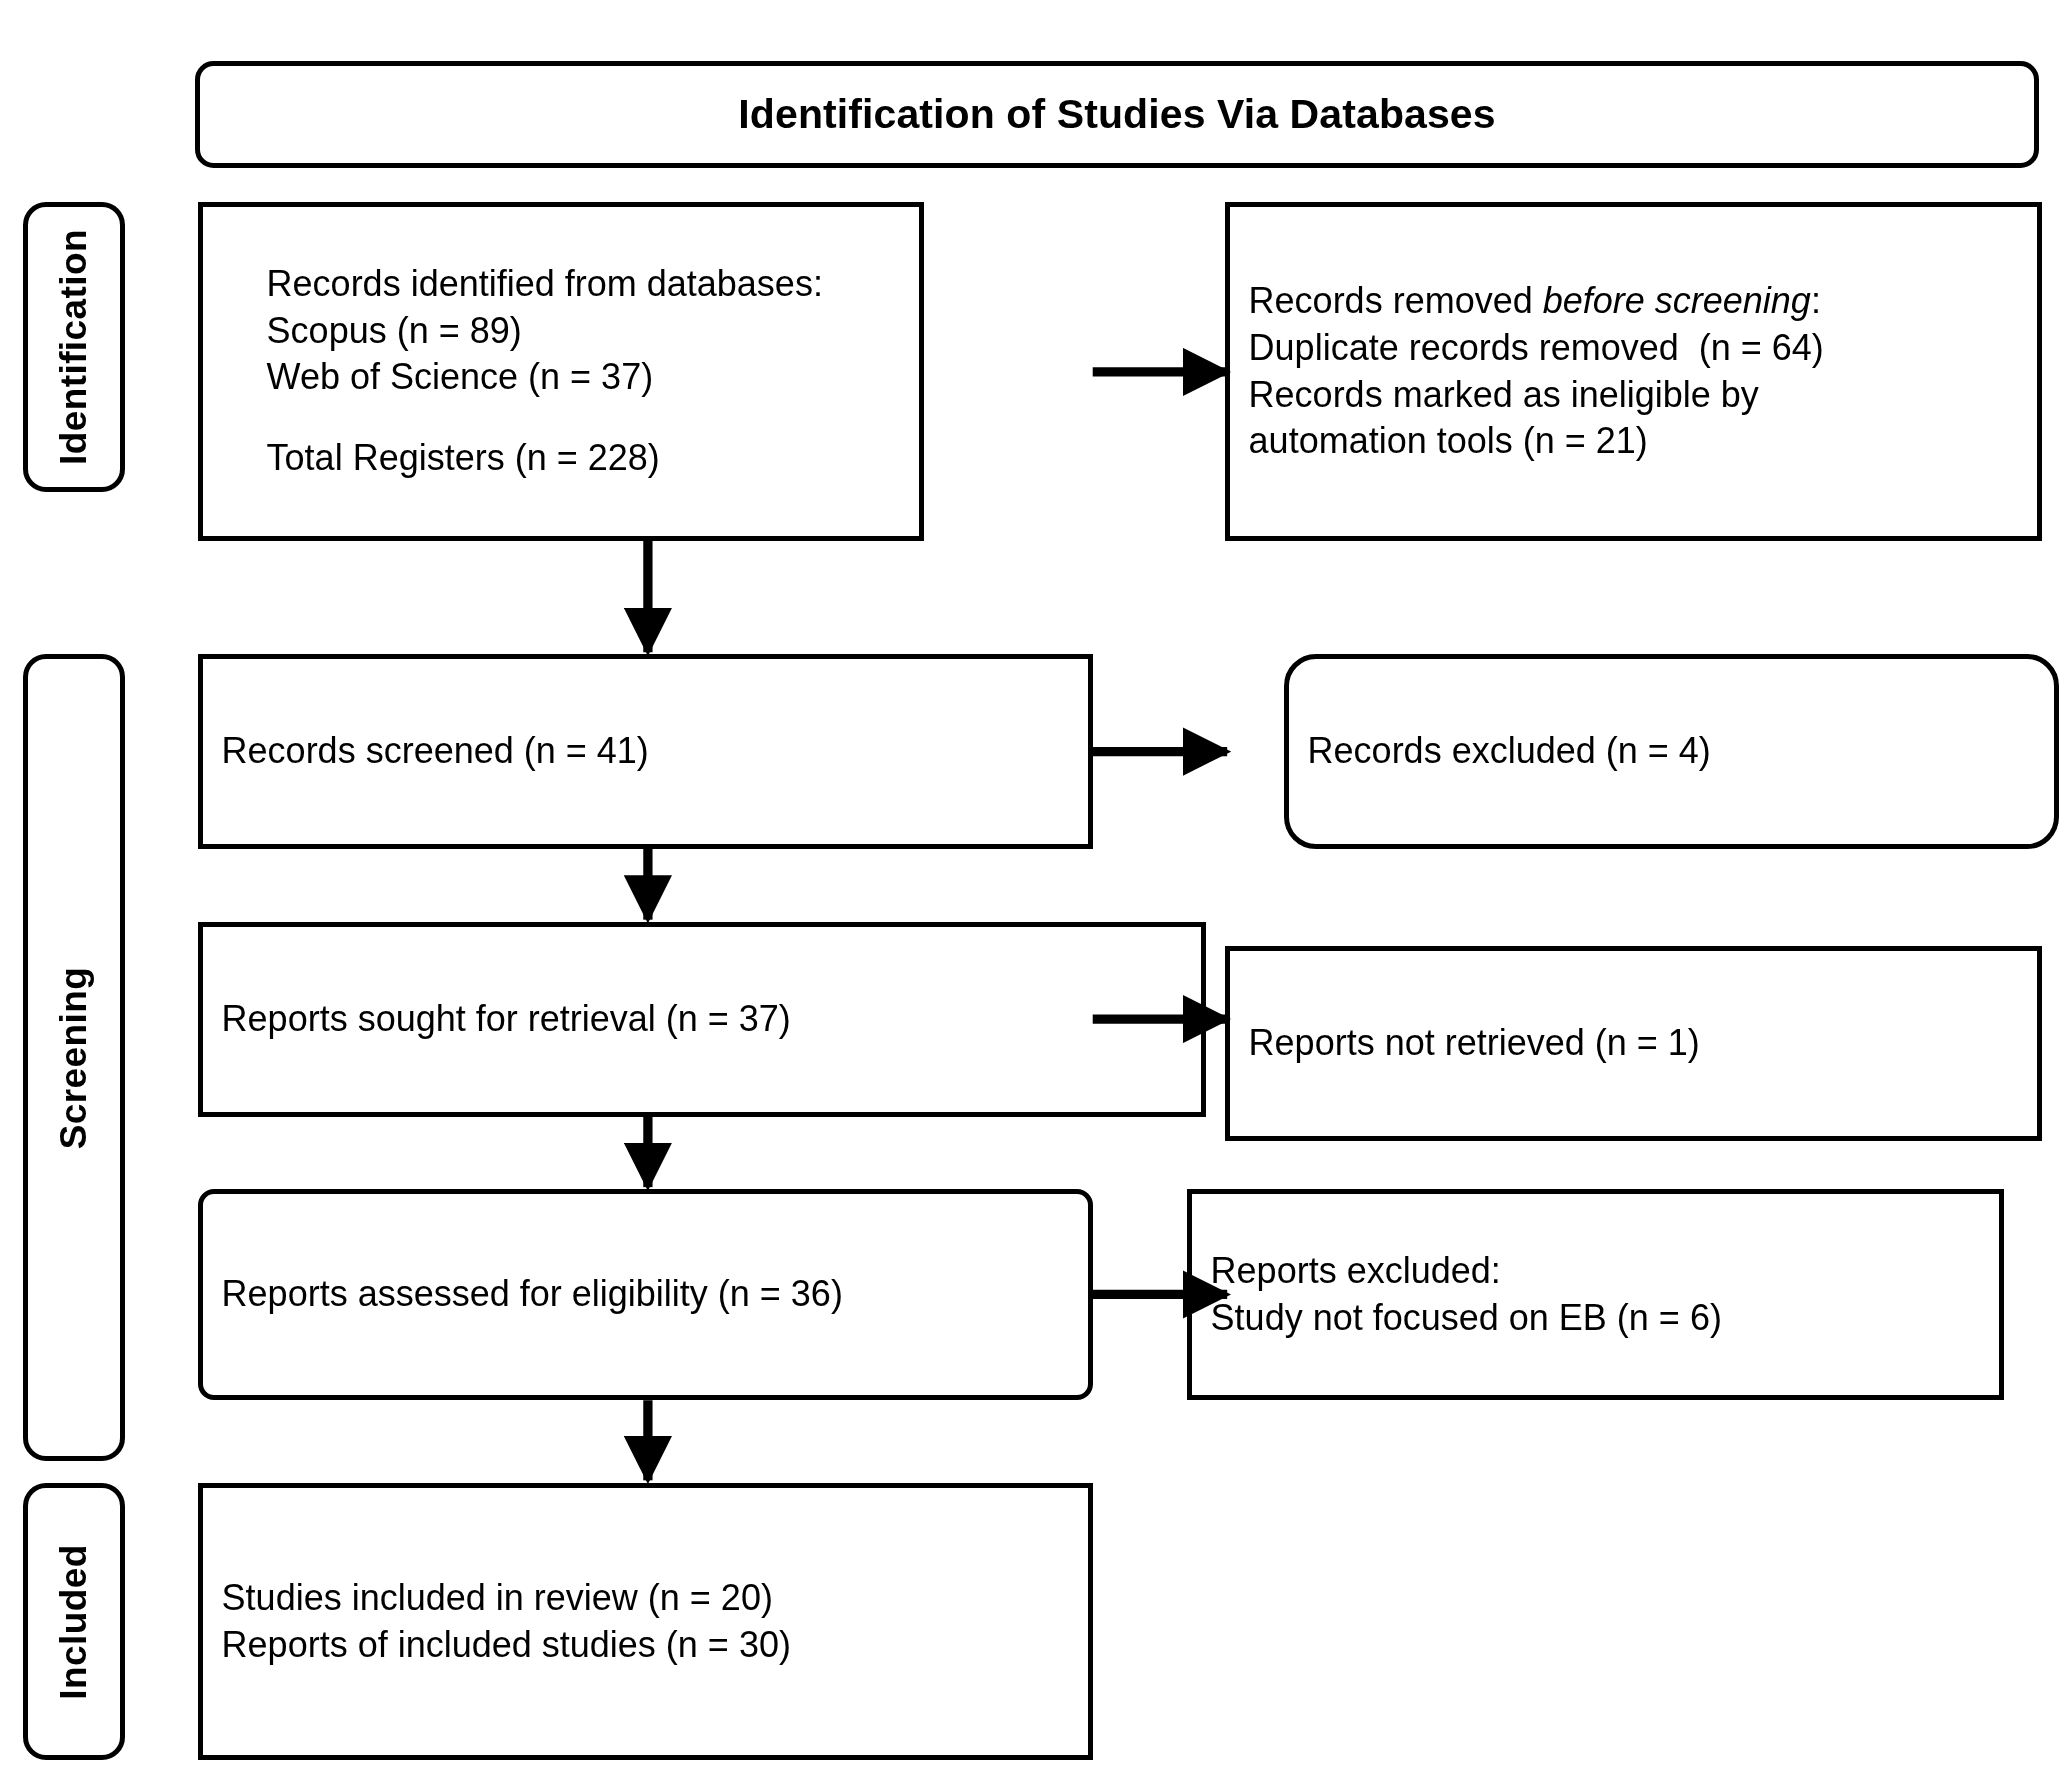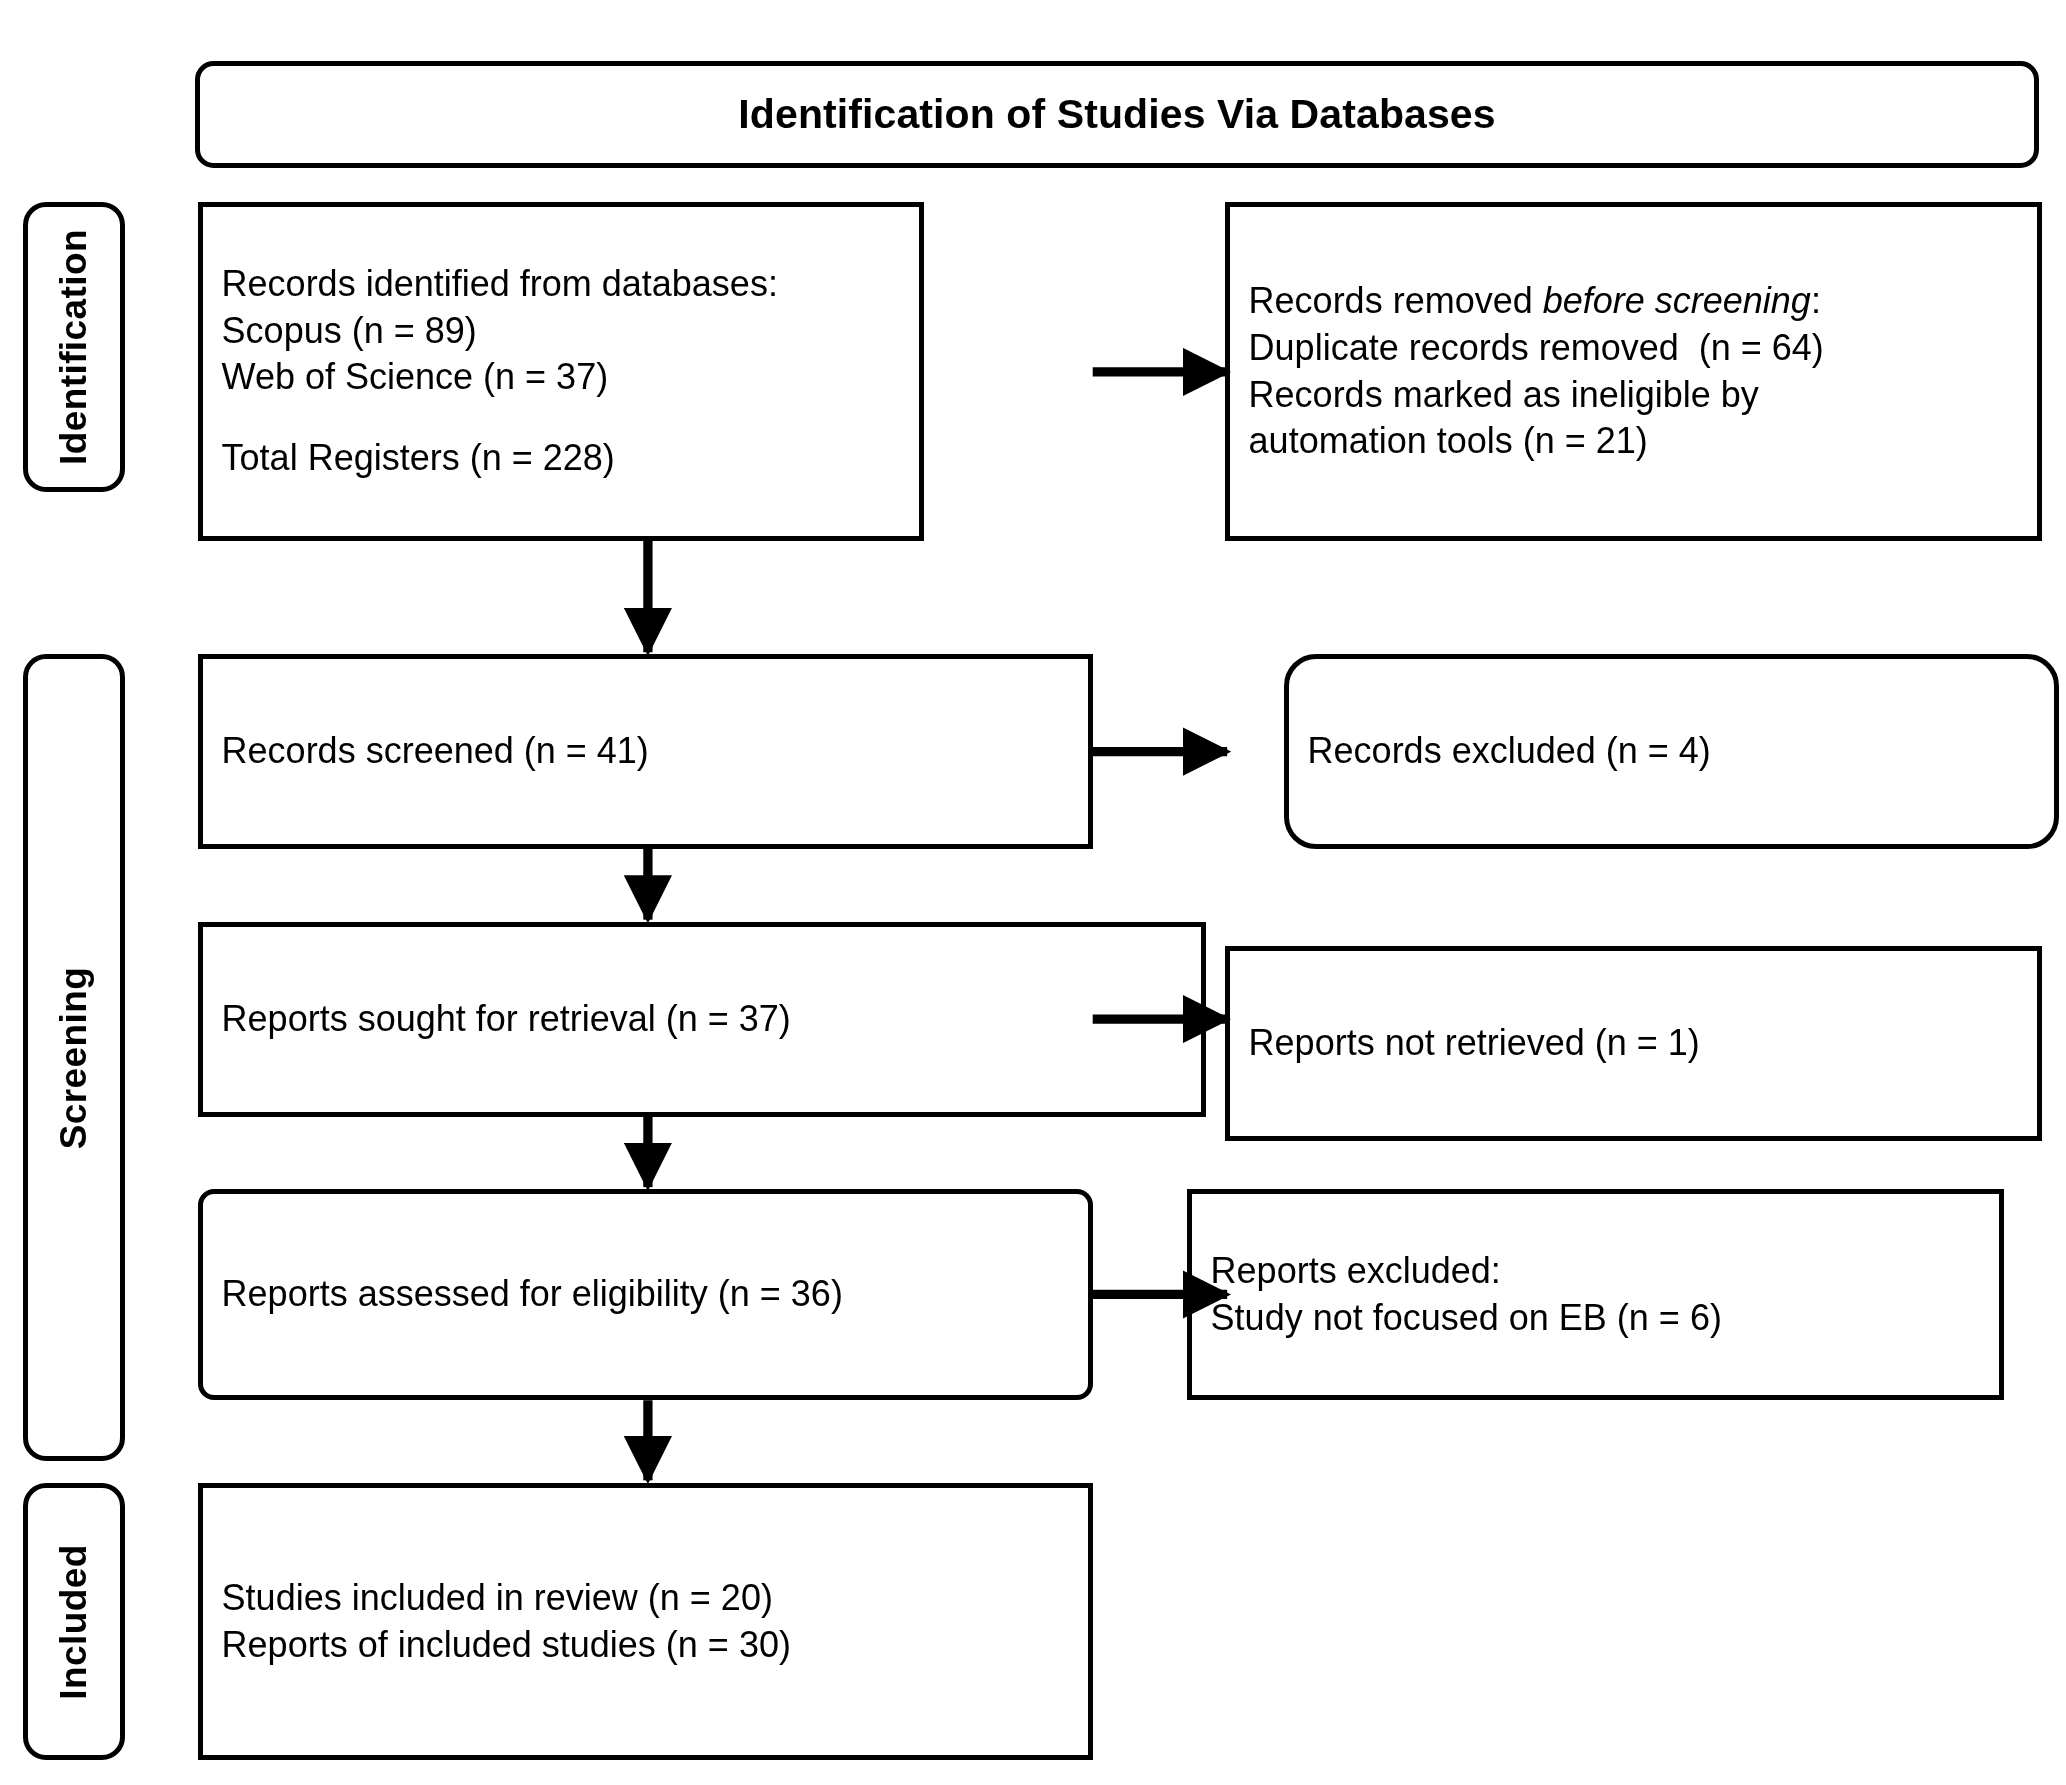--- a/index.html
+++ b/index.html
@@ -110,21 +110,21 @@
   </div>
 
   <div class="phase-label" style="top:654px; height:807px;">
     <span class="vtext">Screening</span>
   </div>
 
   <div class="phase-label" style="top:1483px; height:277px;">
     <span class="vtext">Included</span>
   </div>
 
-  <div class="node" style="left:198px; top:202px; width:726px; height:339px;">
+  <div class="node" style="left:198px; top:202px; width:726px; height:339px;padding-left:45px;">
     <div class="lines">
       <div class="line">Records identified from databases:</div>
       <div class="line">Scopus (n = 89)</div>
       <div class="line">Web of Science (n = 37)</div>
       <div class="line spacer"></div>
       <div class="line">Total Registers (n = 228)</div>
     </div>
   </div>
 
   <div class="node" style="left:1225px; top:202px; width:817px; height:339px;">

